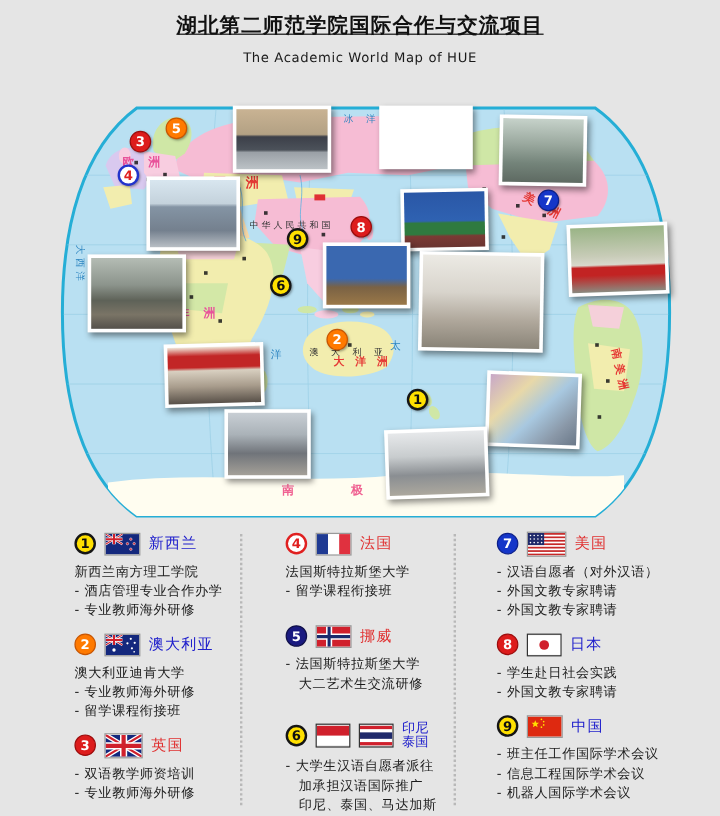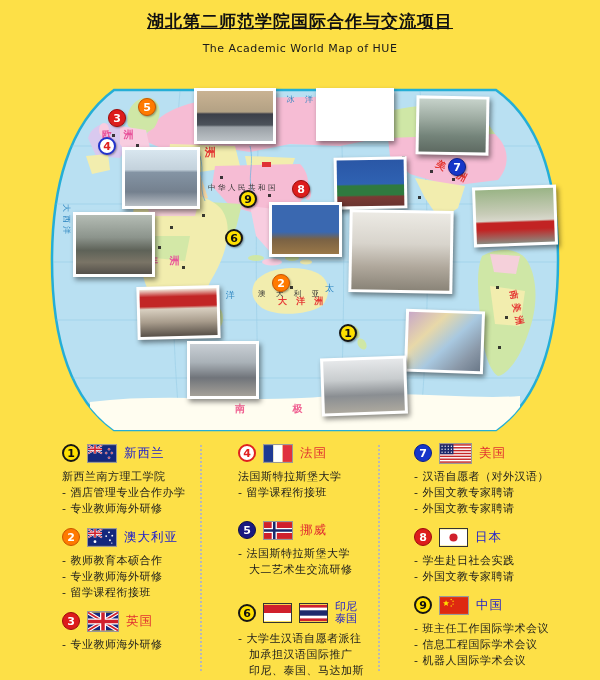--- a/index.html
+++ b/index.html
@@ -1,16 +1,16 @@
 <!DOCTYPE html>
 <html><head>
 <meta charset="utf-8">
 <style>
   html,body{margin:0;padding:0;background:#fff;}
-  .page{position:relative;width:600px;height:680px;background:#fde047;overflow:hidden;
+  .page{position:relative;width:600px;height:680px;background:#e5e5e5;overflow:hidden;
         font-family:"DejaVu Sans","Liberation Sans",sans-serif;}
 
   
   .hdr{position:absolute;left:0;top:10px;width:600px;text-align:center;}
   .hdr .title{font-size:17px;font-weight:bold;color:#111;text-decoration:underline;letter-spacing:1px;}
   .hdr .subtitle{font-size:11px;color:#1a1a1a;margin-top:9px;letter-spacing:.5px;}
 
   
   .map-wrap{position:absolute;left:50px;top:86px;width:510px;height:348px;}
   .map-wrap svg.world{position:absolute;left:0;top:0;}
@@ -307,39 +307,40 @@
               <circle cx="15" cy="27" r="3"></circle>
                 <circle cx="45" cy="7" r="2"></circle>
               <circle cx="52" cy="14" r="2"></circle>
                 <circle cx="39" cy="15" r="2"></circle>
               <circle cx="47" cy="24" r="2"></circle>
                 <circle cx="51" cy="30" r="1.5"></circle>
               </g>
           </svg>
           <span class="cname cn-blue">澳大利亚</span>
         </div>
-        <div class="ln">- 教师教育本硕合作</div>
+        <div class="ln">澳大利亚迪肯大学</div>
         <div class="ln">- 专业教师海外研修</div>
         <div class="ln">- 留学课程衔接班</div>
       </div>
 
       <div class="lg-item">
         <div class="lg-head">
           <span class="mk mk-3">
               <i>3</i>
             </span>
           <svg class="flag" width="30" height="19" viewBox="0 0 60 36">
             <rect width="60" height="36" fill="#14287d"></rect>
             <path d="M0,0 L60,36 M60,0 L0,36" stroke="#fff" stroke-width="8"></path>
             <path d="M0,0 L60,36 M60,0 L0,36" stroke="#d0202c" stroke-width="3.5"></path>
             <path d="M30,0 V36 M0,18 H60" stroke="#fff" stroke-width="12"></path>
             <path d="M30,0 V36 M0,18 H60" stroke="#d0202c" stroke-width="7"></path>
           </svg>
           <span class="cname cn-red">英国</span>
         </div>
+        <div class="ln">- 双语教学师资培训</div>
         <div class="ln">- 专业教师海外研修</div>
 
       </div>
     </div>
 
     <div class="lcol c2">
       <div class="lg-item">
         <div class="lg-head">
           <span class="mk mk-4">
               <i>4</i>

